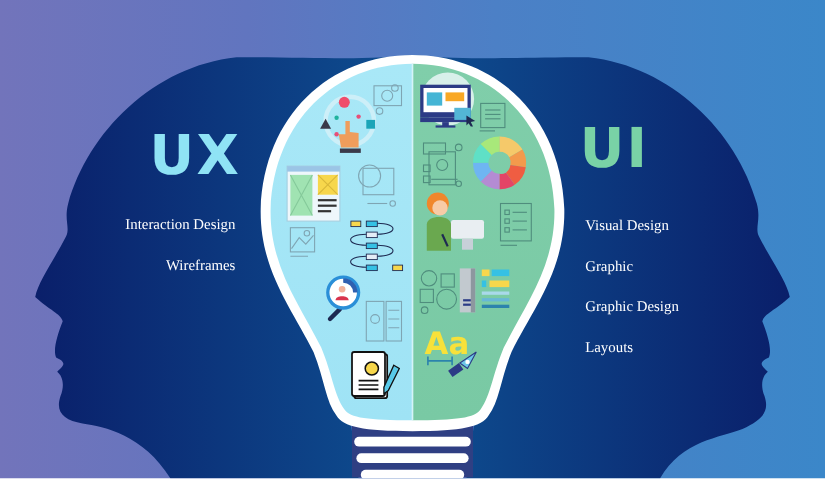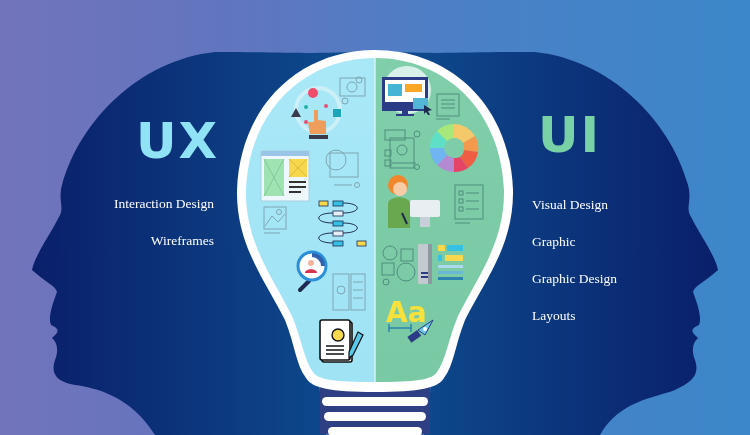--- a/index.html
+++ b/index.html
@@ -3,21 +3,21 @@
 <meta charset="utf-8">
 <style>
   html, body { margin:0; padding:0; }
   body { width:750px; height:435px; overflow:hidden; position:relative;
     font-family: "DejaVu Sans", sans-serif; }
   #stage { position:absolute; left:0; top:0; width:750px; height:435px;
     background: linear-gradient(90deg, #7274bb 0%, #6175bf 30%, #4c80c6 60%, #3b87c9 100%); }
   svg.full { position:absolute; left:0; top:0; }
   .title { position:absolute; font-family:"DejaVu Sans", sans-serif; font-weight:bold; font-size:50px; letter-spacing:2px; }
   .ux-title { left:136px; top:102px; color:#8fe3f5;margin-top:10px; }
-  .ui-title { left:538px; top:106px; color:#79d2a6; }
+  .ui-title { left:527px; top:106px; color:#79d2a6; }
   .list { position:absolute; color:#ffffff; font-family:Liberation Serif, serif; font-size:13.5px; }
   .list div { height:37px; line-height:18px; white-space:nowrap; }
   .ux-list { right:536px; top:195px; text-align:right; }
   .ui-list { left:532px; top:196px; text-align:left; }
 </style>
 </head>
 <body>
 
 <div id="stage">
 

